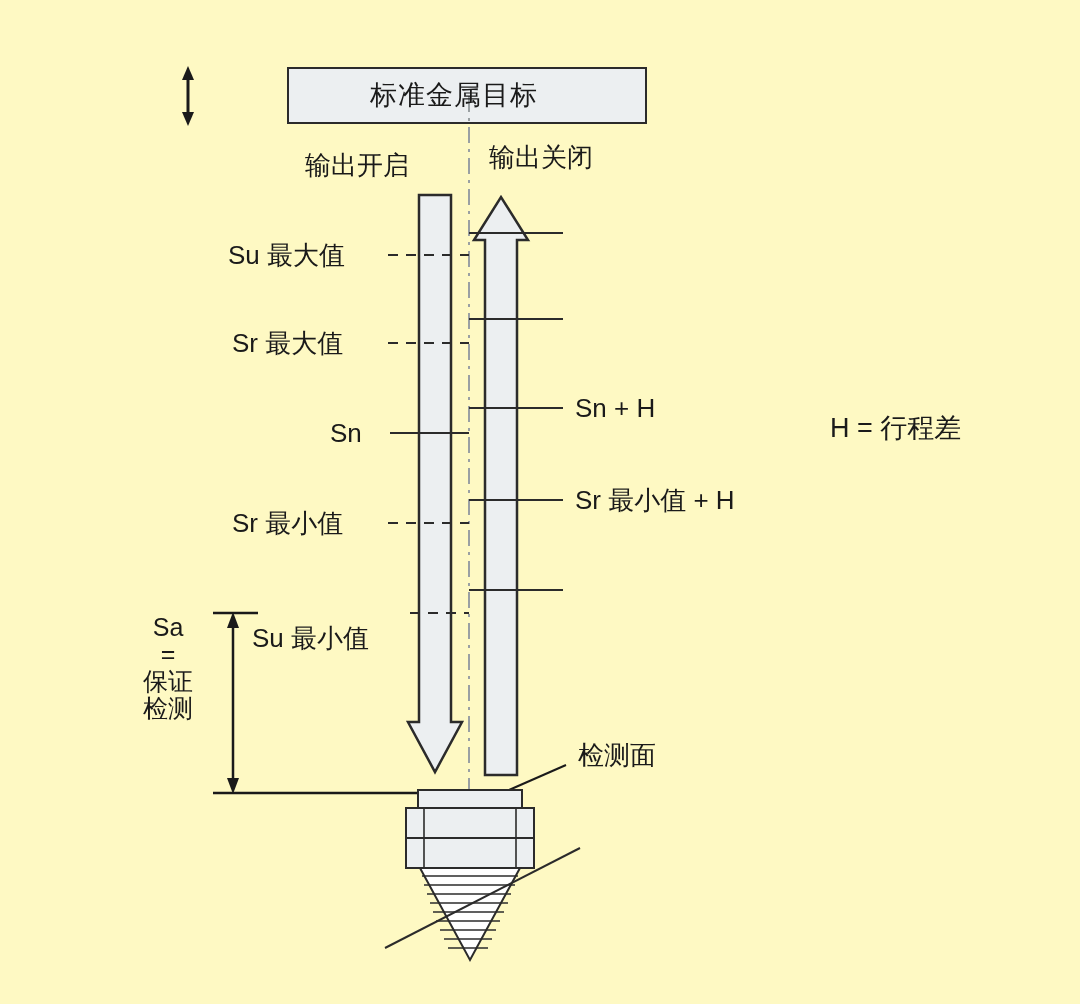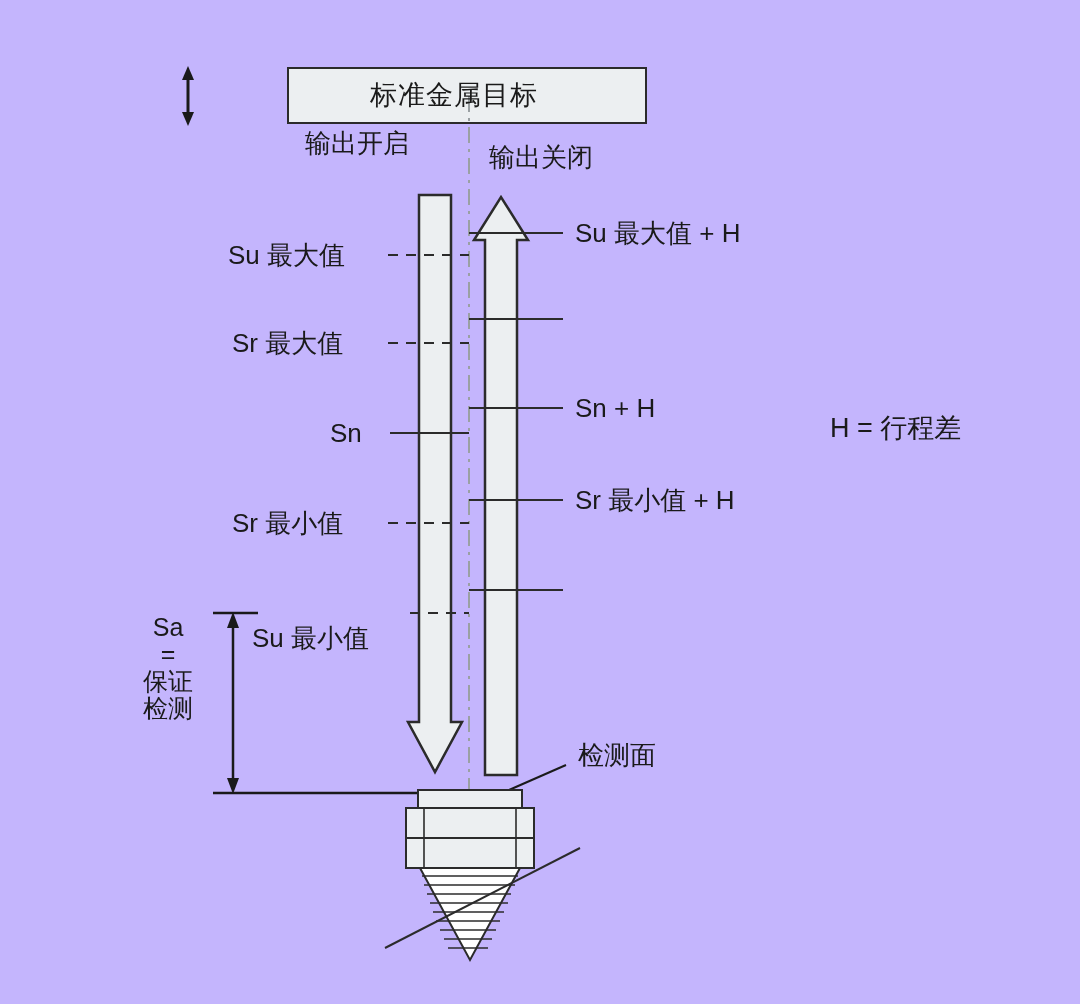--- a/index.html
+++ b/index.html
@@ -9,21 +9,21 @@
   }
   body {
     font-family: "Liberation Sans", sans-serif;
     color: #1a1a1a;
   }
   #stage {
     position: relative;
     width: 1080px;
     height: 1004px;
     overflow: hidden;
-    background: #c4b5fd;
+    background: #fef9c3;
   }
   #diagram {
     position: absolute;
     left: 0;
     top: 0;
     width: 1080px;
     height: 1004px;
   }
   .lbl {
     position: absolute;
@@ -139,30 +139,29 @@
         <line x1="444" y1="939" x2="492" y2="939"></line>
         <line x1="448" y1="948" x2="488" y2="948"></line>
       </g>
 
       <line x1="385" y1="948" x2="580" y2="848" stroke="#2b2b2b" stroke-width="2"></line>
     </g>
   </svg>
 
   <div class="lbl lbl-title" style="left:370px; top:80px;">标准金属目标</div>
 
-  <div class="lbl lbl-head" style="left:305px; top:129px;">输出开启</div>
+  <div class="lbl lbl-head" style="left:305px; top:151px;">输出开启</div>
   <div class="lbl lbl-head" style="left:489px; top:143px;">输出关闭</div>
 
   <div class="lbl lbl-level" style="left:228px; top:241px;">Su 最大值</div>
   <div class="lbl lbl-level" style="left:232px; top:329px;">Sr 最大值</div>
   <div class="lbl lbl-level" style="left:330px; top:419px;">Sn</div>
   <div class="lbl lbl-level" style="left:232px; top:509px;text-align:right;">Sr 最小值</div>
   <div class="lbl lbl-level" style="left:252px; top:624px;">Su 最小值</div>
 
-  <div class="lbl lbl-right" style="left:575px; top:219px;">Su 最大值 + H</div>
   <div class="lbl lbl-right" style="left:575px; top:394px;">Sn + H</div>
   <div class="lbl lbl-right" style="left:575px; top:486px;text-align:right;">Sr 最小值 + H</div>
 
   <div class="lbl lbl-h" style="left:830px; top:413px;">H = 行程差</div>
 
   <div class="lbl lbl-sa" style="left:128px; top:614px; width:80px;">
     <div>Sa</div>
     <div>=</div>
     <div>保证</div>
     <div>检测</div>

